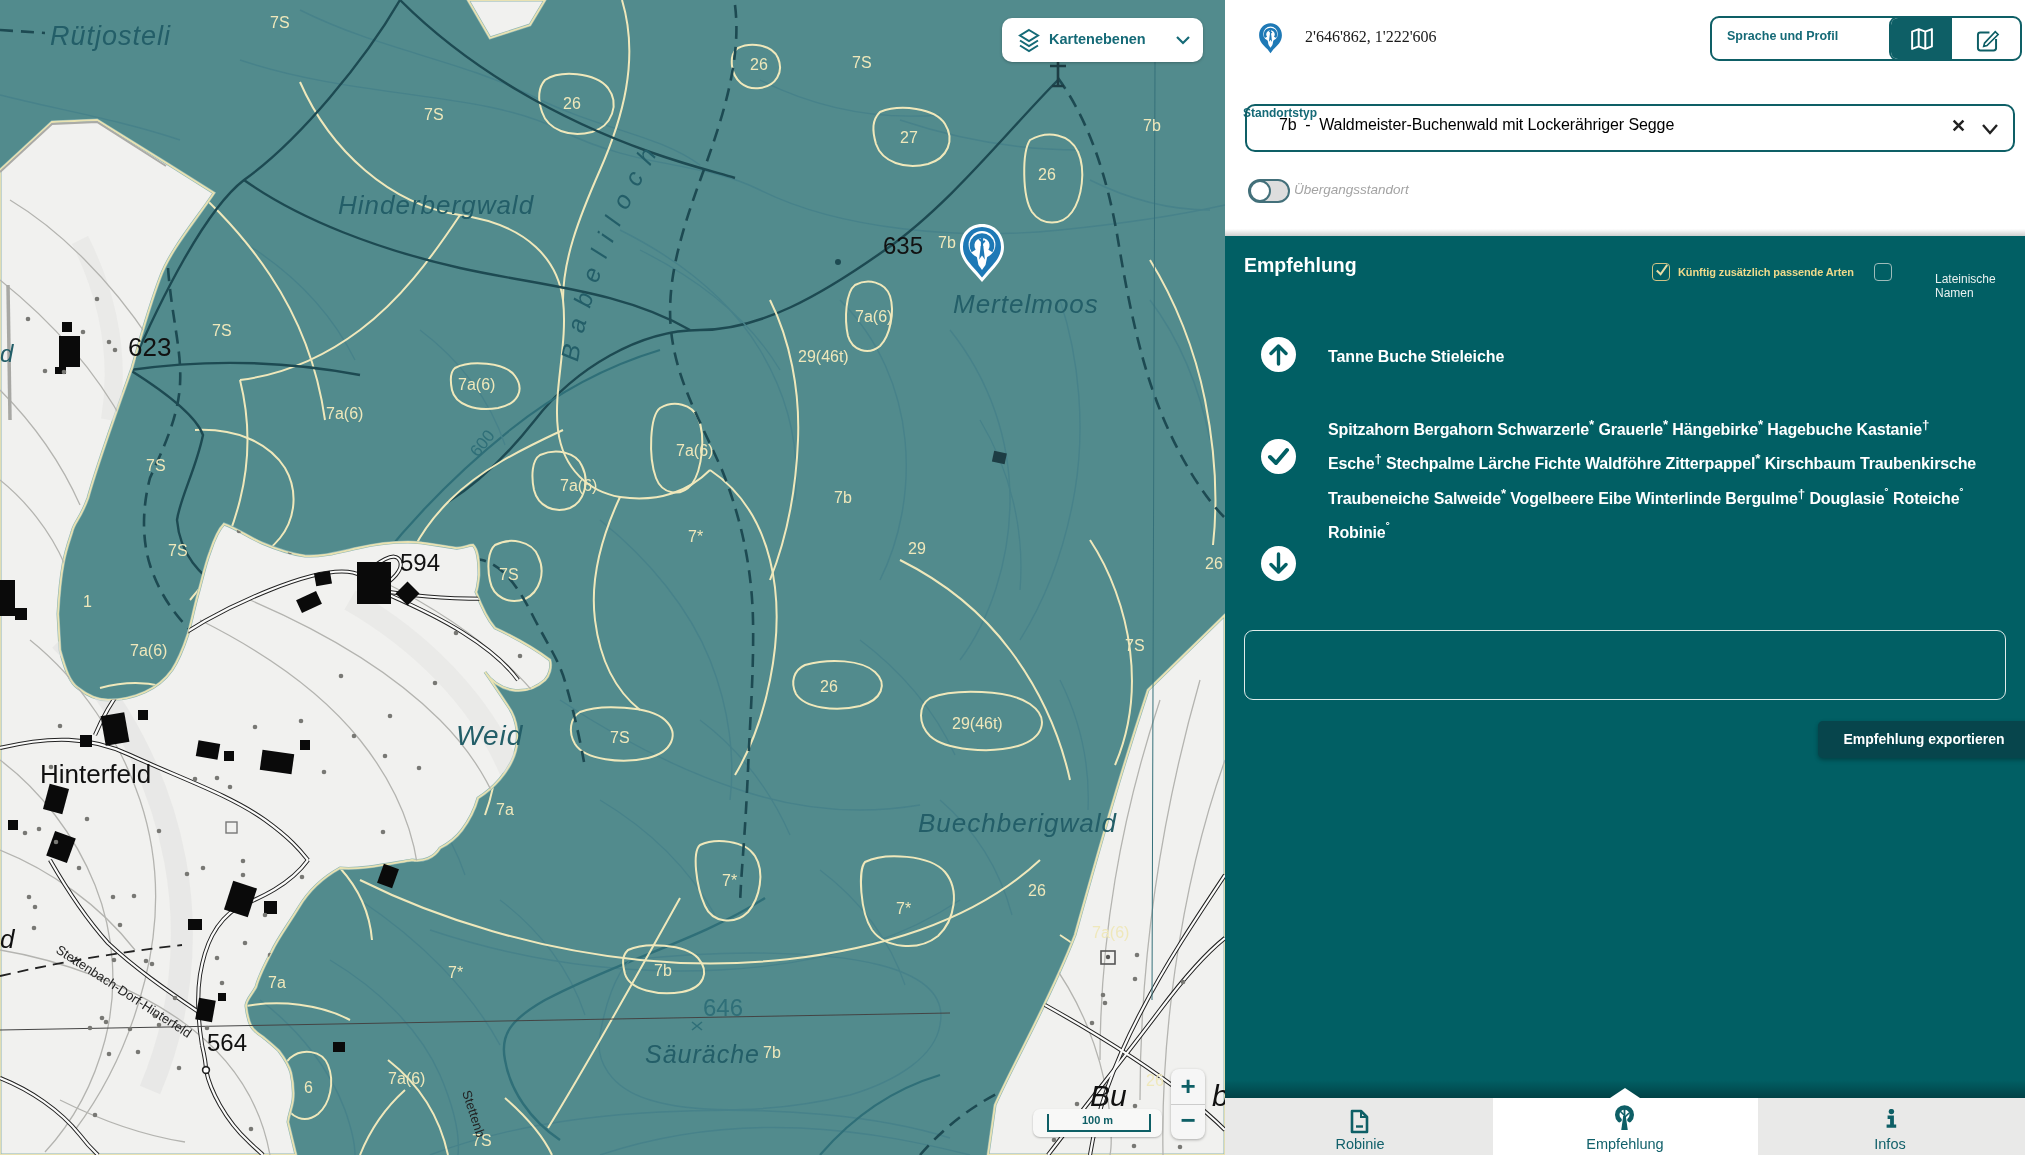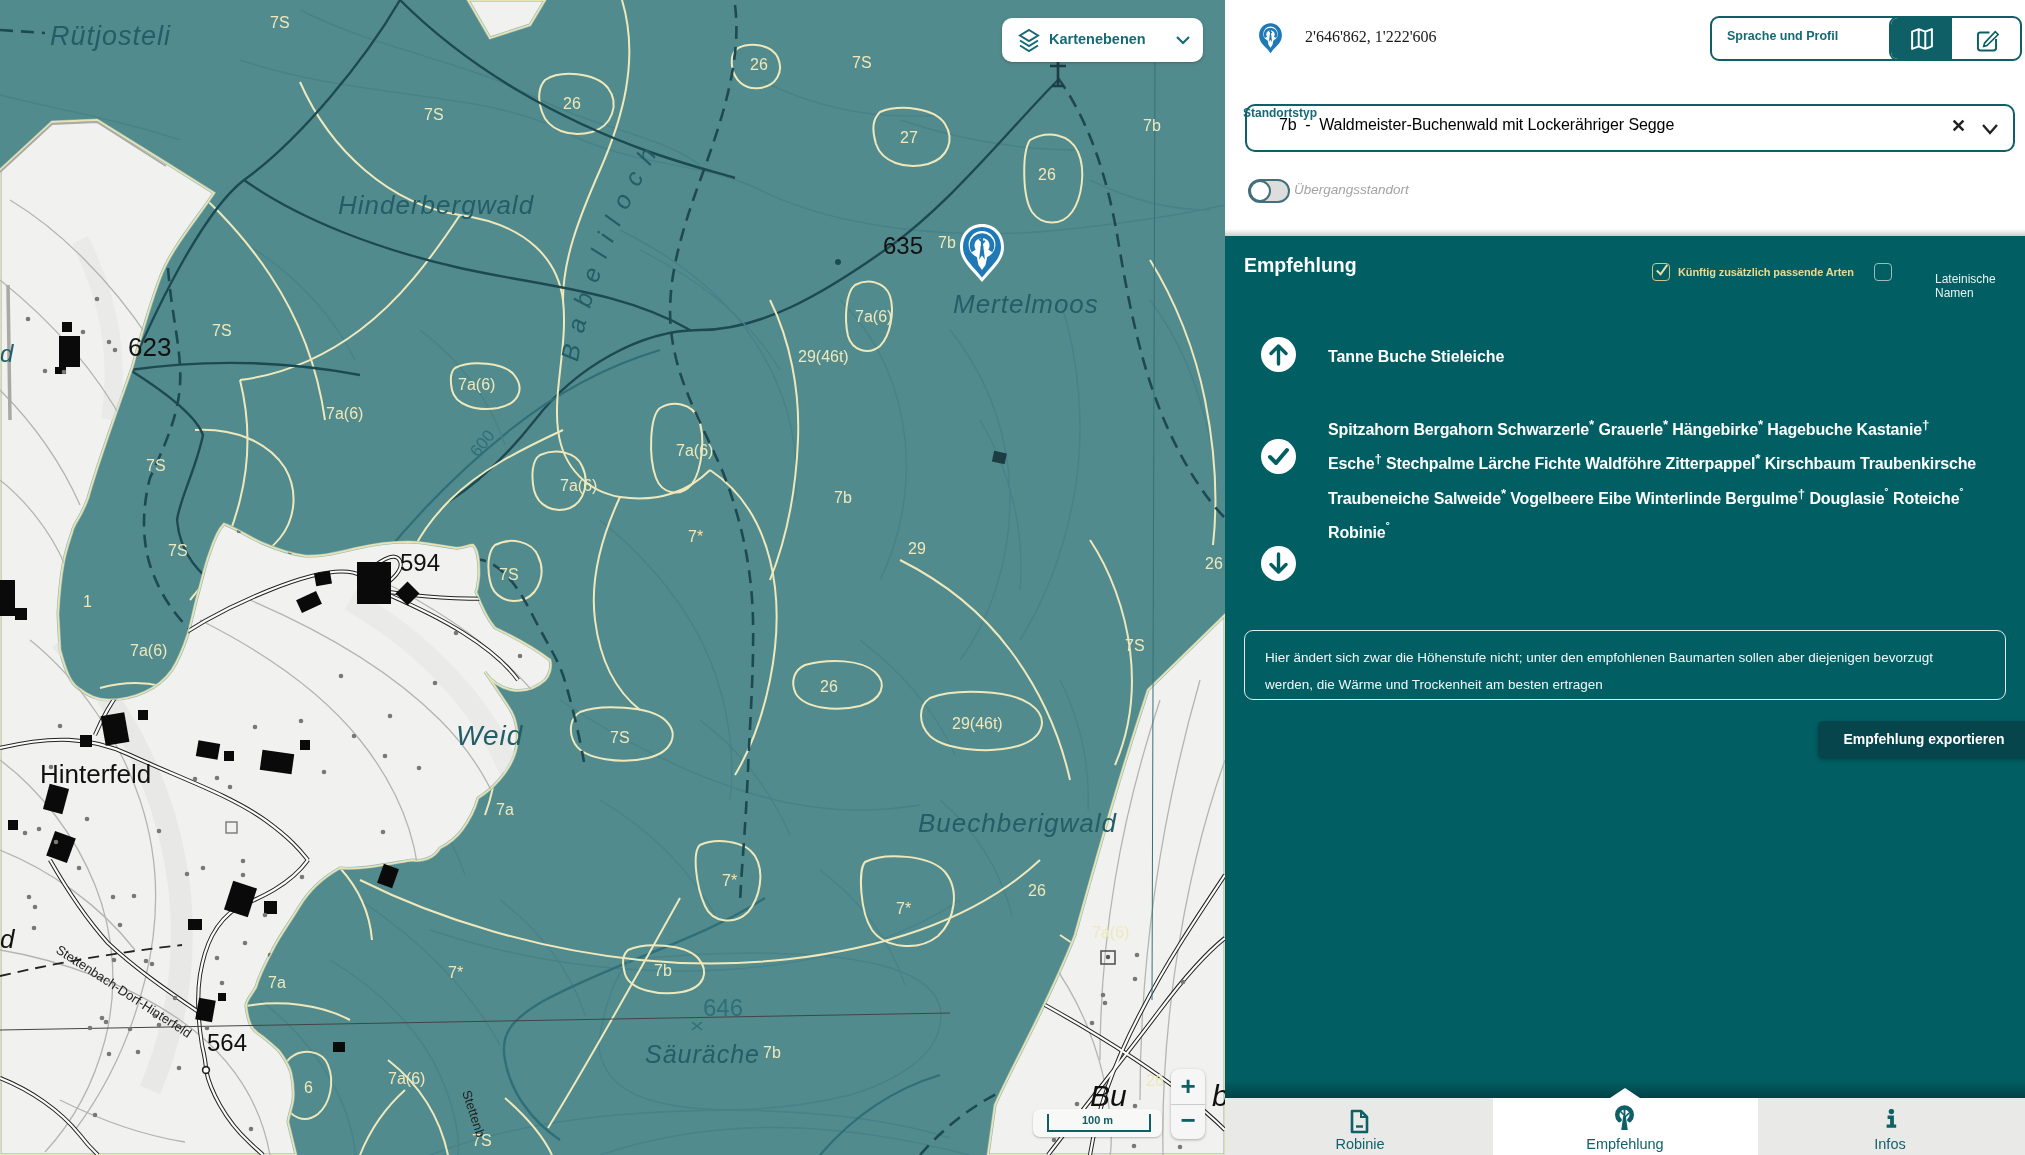--- a/index.html
+++ b/index.html
@@ -467,21 +467,20 @@
  <div class="abs" style="left:36px;top:203px;width:35px;height:35px;border-radius:50%;background:#fff;"></div>
  <svg class="abs" style="left:36px;top:203px" width="35" height="35" viewBox="0 0 35 35">
         <path d="M9,18 L15,24 L26,11" fill="none" stroke="#015f64" stroke-width="4" stroke-linecap="round" stroke-linejoin="round"></path>
       </svg>
  <div class="abs" style="left:103px;top:174px;font-size:16px;font-weight:bold;color:#fff;line-height:29px;white-space:nowrap;letter-spacing:-0.15px;">Spitzahorn Bergahorn Schwarzerle<sup>*</sup> Grauerle<sup>*</sup> Hängebirke<sup>*</sup> Hagebuche Kastanie<sup>†</sup><br>Esche<sup>†</sup> Stechpalme Lärche Fichte Waldföhre Zitterpappel<sup>*</sup> Kirschbaum Traubenkirsche<br>Traubeneiche Salweide<sup>*</sup> Vogelbeere Eibe Winterlinde Bergulme<sup>†</sup> Douglasie<sup>˚</sup> Roteiche<sup>˚</sup><br>Robinie<sup>˚</sup></div>
  <div class="abs" style="left:36px;top:310px;width:35px;height:35px;border-radius:50%;background:#fff;"></div>
  <svg class="abs" style="left:36px;top:310px" width="35" height="35" viewBox="0 0 35 35">
         <path d="M17.5,8 L17.5,25 M10,18.5 L17.5,26 L25,18.5" fill="none" stroke="#015f64" stroke-width="3.4" stroke-linecap="round" stroke-linejoin="round"></path>
       </svg>
  <div class="abs" style="left:19px;top:394px;width:760px;height:68px;border:1.5px solid #dfecea;border-radius:9px;"></div>
- <div class="abs" style="left:40px;top:408px;font-size:13.5px;color:#f2f7f6;line-height:27px;white-space:nowrap;">Hier ändert sich zwar die Höhenstufe nicht; unter den empfohlenen Baumarten sollen aber diejenigen bevorzugt<br>werden, die Wärme und Trockenheit am besten ertragen</div>
  <div class="abs" style="left:593px;top:485px;width:212px;height:37px;background:#07454c;border-radius:5px;box-shadow:0 2px 4px rgba(0,0,0,0.3);text-align:center;line-height:37px;font-size:14px;font-weight:bold;color:#fff;">Empfehlung exportieren</div>
  <div class="abs" style="left:0;top:844px;width:800px;height:18px;background:linear-gradient(rgba(0,40,44,0),rgba(0,30,34,0.45));"></div>
 </div>
 <div class="abs" style="left:0;top:1098px;width:800px;height:57px;background:#e9e9e8;">
  <div class="abs" style="left:268px;top:0;width:265px;height:57px;background:#fff;"></div>
  <div class="abs" style="left:385px;top:-10px;width:0;height:0;border-left:15px solid transparent;border-right:15px solid transparent;border-bottom:10px solid #fff;"></div>
  <svg class="abs" style="left:125px;top:11px" width="19" height="25" viewBox="0 0 19 25">
    <path d="M2,2 L11,2 L17,8 L17,23 L2,23 Z" fill="none" stroke="#0e5f66" stroke-width="2.6" stroke-linejoin="round"></path>
    <path d="M11,2 L11,8 L17,8" fill="none" stroke="#0e5f66" stroke-width="2"></path>
    <path d="M6,17.5 L13,17.5" stroke="#0e5f66" stroke-width="2.4"></path>

